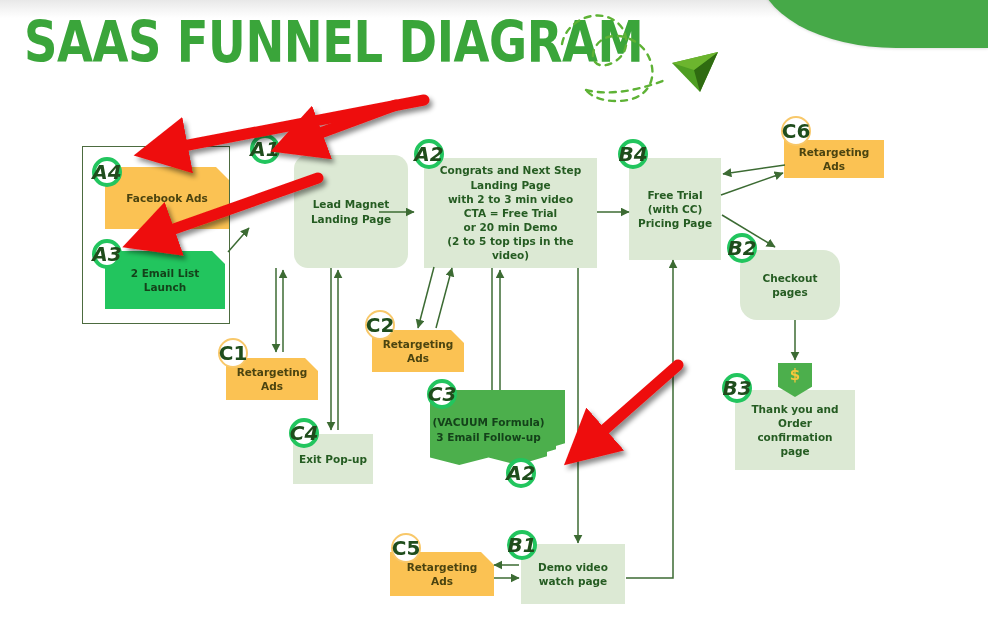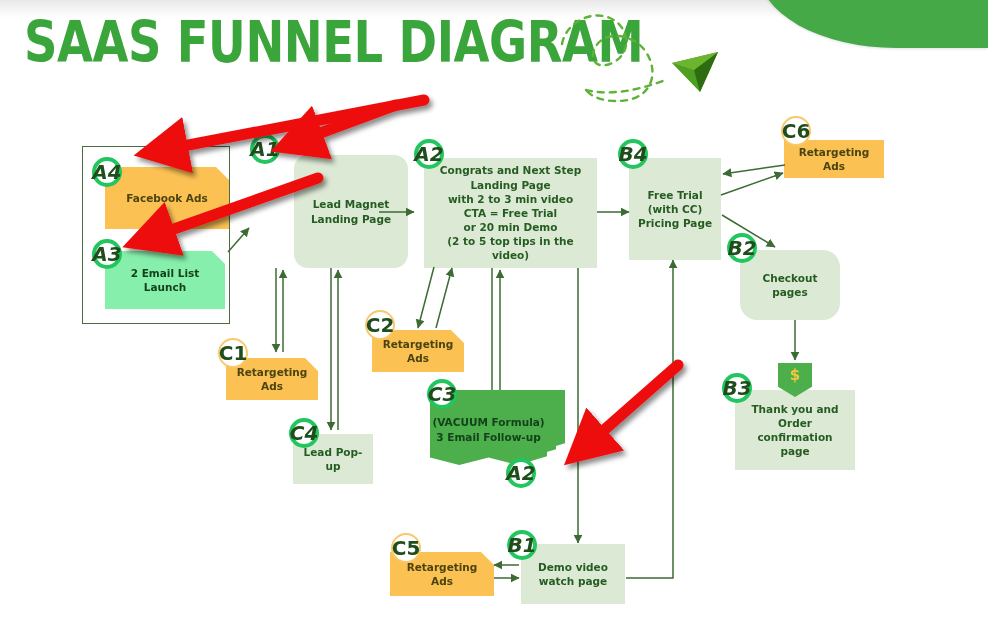--- a/index.html
+++ b/index.html
@@ -43,21 +43,21 @@
   
   .node{
     position:absolute;box-sizing:border-box;
     display:flex;align-items:center;justify-content:center;text-align:center;
     font-size:10.5px;font-weight:bold;line-height:1.35;
     color:#255c22;padding:18px 6px;
   }
   .node.green-light{background:#dce9d4;}
   .node.green-light.rounded{border-radius:14px;}
   .node.orange{background:#fbc253;color:#4b4410;}
-  .node.green-solid{background:#86efac;color:#14421a;}
+  .node.green-solid{background:#22c55e;color:#14421a;}
 
   
   .fold{
     clip-path:polygon(0 0, calc(100% - 13px) 0, 100% 13px, 100% 100%, 0 100%);
   }
 
   
   .group-frame{
     position:absolute;border:1.2px solid #4c6b3f;background:transparent;
   }
@@ -271,21 +271,21 @@
   </div>
 
   <div class="node orange fold" style="left:372px;top:330px;width:92px;height:42px;">
     <span>Retargeting Ads</span>
   </div>
   <div class="badge orange" style="left:365px;top:310px;">
     <span>C2</span>
   </div>
 
   <div class="node green-light" style="left:293px;top:434px;width:80px;height:50px;">
-    <span>Lead Pop-up</span>
+    <span>Exit Pop-up</span>
   </div>
   <div class="badge green" style="left:289px;top:418px;">
     <span>C4</span>
   </div>
 
   <div class="doc-stack" style="left:430px;top:390px;width:135px;height:75px;">
     <div class="doc" style="left:18px;top:0;width:117px;height:62px;"></div>
     <div class="doc" style="left:9px;top:6px;width:117px;height:62px;"></div>
     <div class="doc" style="left:0;top:13px;width:117px;height:62px;">
       <div class="doc-label" style="white-space:pre-line;">(VACUUM Formula)

